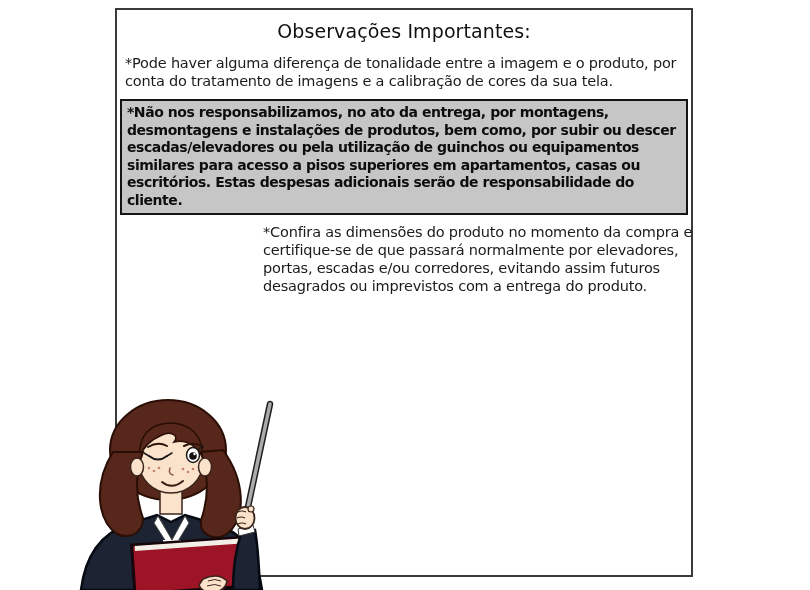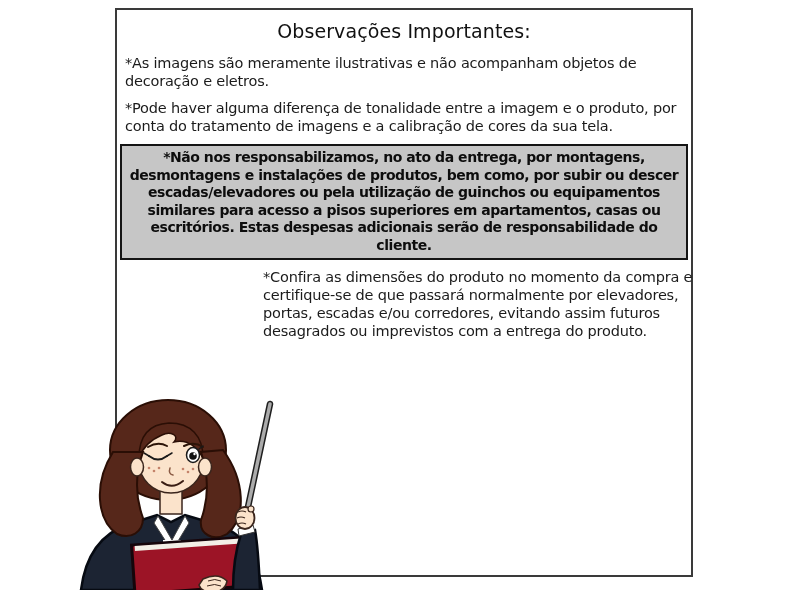--- a/index.html
+++ b/index.html
@@ -38,21 +38,20 @@
   .highlight {
     margin:1px -3px 0 -3px;
     border:2px solid #141414;
     background:#c6c6c6;
     padding:3px 5px 4px 5px;
     font-size:14px;
     font-weight:700;
     line-height:17.5px;
     letter-spacing:-0.45px;
     color:#0d0d0d;
-    text-align:center;
   }
   .final-note {
     margin:8px 0 0 140px;
     width:430px;
     font-size:14.5px;
     line-height:18px;
     letter-spacing:-0.2px;
   }
   .illustration {
     position:absolute;
@@ -62,21 +61,20 @@
   }
 </style>
 </head>
 <body>
 
 <div class="screen">
 
   <div class="card">
     <h1 class="title">Observações Importantes:</h1>
 
-    <p class="note">*As imagens são meramente ilustrativas e não acompanham objetos de decoração e eletros.</p>
     <p class="note">*Pode haver alguma diferença de tonalidade entre a imagem e o produto, por conta do tratamento de imagens e a calibração de cores da sua tela.</p>
 
     <div class="highlight">*Não nos responsabilizamos, no ato da entrega, por montagens, desmontagens e instalações de produtos, bem como, por subir ou descer escadas/elevadores ou pela utilização de guinchos ou equipamentos similares para acesso a pisos superiores em apartamentos, casas ou escritórios. Estas despesas adicionais serão de responsabilidade do cliente.</div>
 
     <p class="final-note">*Confira as dimensões do produto no momento da compra e certifique-se de que passará normalmente por elevadores, portas, escadas e/ou corredores, evitando assim futuros desagrados ou imprevistos com a entrega do produto.</p>
   </div>
 
   <svg class="illustration" viewBox="0 0 250 202" aria-hidden="true">
 
     <g>

